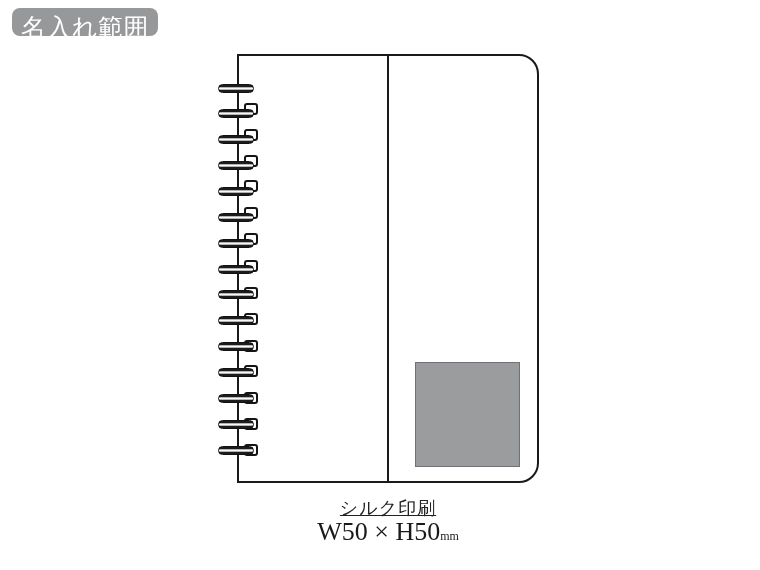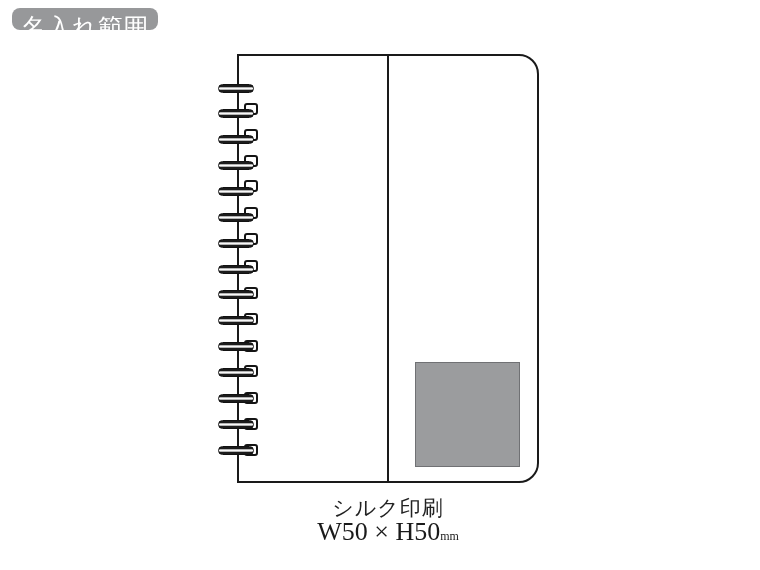--- a/index.html
+++ b/index.html
@@ -13,21 +13,21 @@
     background: #ffffff;
     overflow: hidden;
   }
 
   
   .badge {
     position: absolute;
     left: 12px;
     top: 8px;
     width: 146px;
-    height: 22px;
+    height: 28px;
     background: #97989a;
     border-radius: 8px;
     color: #ffffff;
     font-size: 25px;
     line-height: 38px;
     text-align: center;
     letter-spacing: 0.5px;
   }
 
   
@@ -97,23 +97,24 @@
   
   .caption {
     position: absolute;
     left: 237px;
     top: 498px;
     width: 302px;
     text-align: center;
     color: #222222;
   }
   .caption .method {
-    font-size: 21px;
+    font-size: 18px;
     letter-spacing: 1px;
     line-height: 20px;
+    text-decoration: underline;
   }
   .caption .dims {
     font-family: "Liberation Serif", serif;
     font-size: 26px;
     line-height: 28px;
     color: #1a1a1a;
   }
   .caption .unit {
     font-size: 12px;
   }

